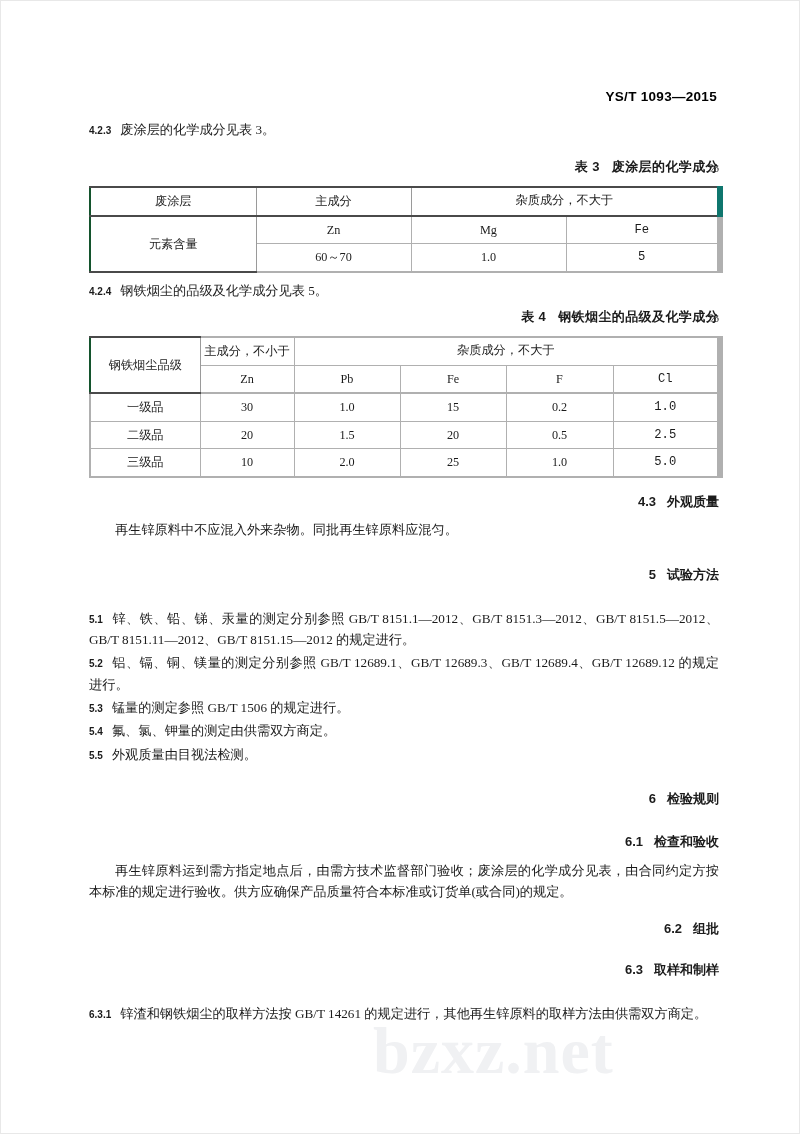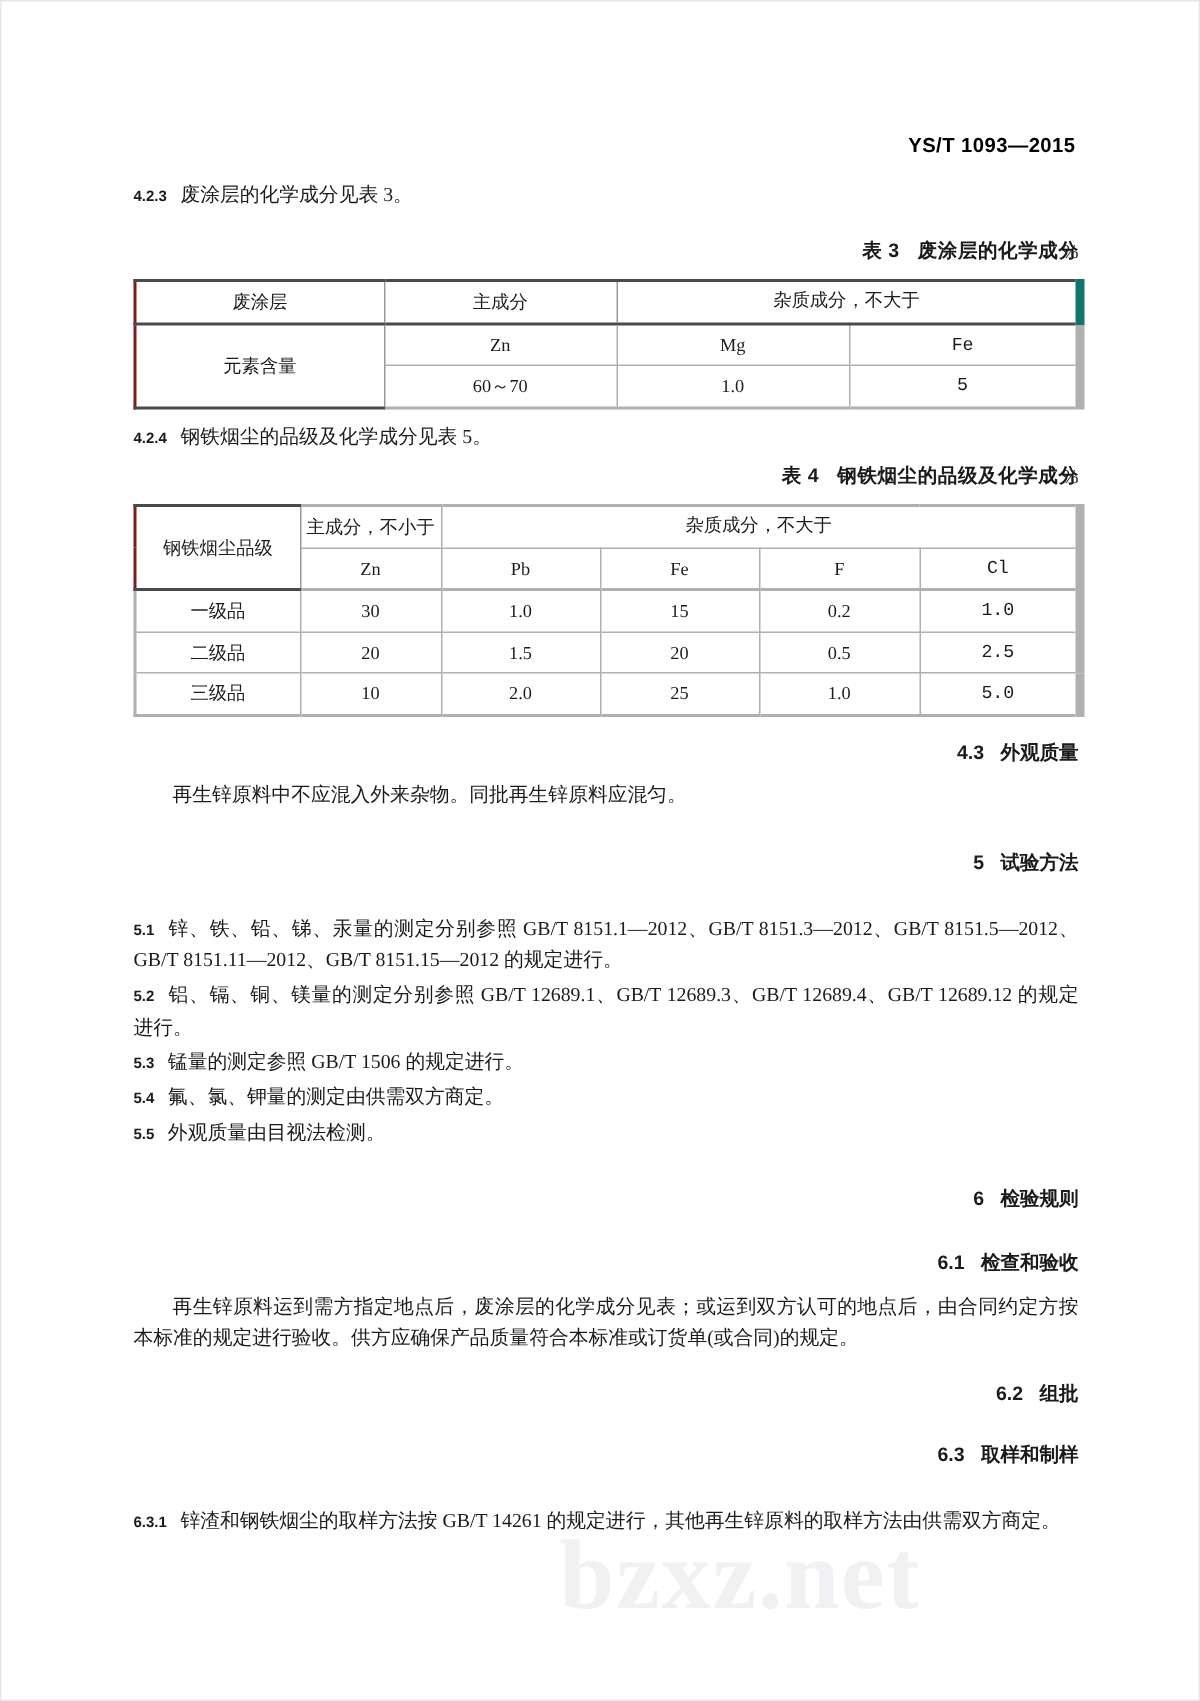--- a/index.html
+++ b/index.html
@@ -111,21 +111,21 @@
   }
   table.std td {
     text-align: center;
     vertical-align: middle;
     padding: 5px 2px;
     border: 1px solid #9a9a9a;
     line-height: 1.35;
   }
   table.std .outer-top { border-top: 2px solid #4a4a4a; }
   table.std .outer-bot { border-bottom: 2px solid #4a4a4a; }
-  table.std .outer-left { border-left: 2px solid #7f1d1d; margin-left: 48px; }
+  table.std .outer-left { border-left: 2px solid #14532d; margin-left: 48px; }
   table.std .outer-right { border-right: 6px solid #0f766e; font-family: Liberation Mono, monospace; }
   table.std .hdr-bot { border-bottom: 2px solid #4a4a4a; }
   table.std .thin { border-color: #b0b0b0; }
   .r-h { height: 28px; }
   .r-d { height: 27px; }
 </style>
 </head>
 <body>
 
 <div class="page">
@@ -273,21 +273,21 @@
     <p class="heading">
       <span class="num">6</span><span>检验规则</span>
     </p>
 
     <div class="spacer-lg"></div>
 
     <p class="heading">
       <span class="num">6.1</span><span>检查和验收</span>
     </p>
     <div class="spacer-sm"></div>
-    <p class="clause indent">再生锌原料运到需方指定地点后，废涂层的化学成分见表；或运到双方认可的地点后，由合同约定方按本标准的规定进行验收。供方应确保产品质量符合本标准或订货单(或合同)的规定。</p>
+    <p class="clause indent">再生锌原料运到需方指定地点后，由需方技术监督部门验收；废涂层的化学成分见表，由合同约定方按本标准的规定进行验收。供方应确保产品质量符合本标准或订货单(或合同)的规定。</p>
 
     <div class="spacer-md"></div>
 
     <p class="heading">
       <span class="num">6.2</span><span>组批</span>
     </p>
     <div class="spacer-sm"></div>
 
     <div class="spacer-md"></div>
 

